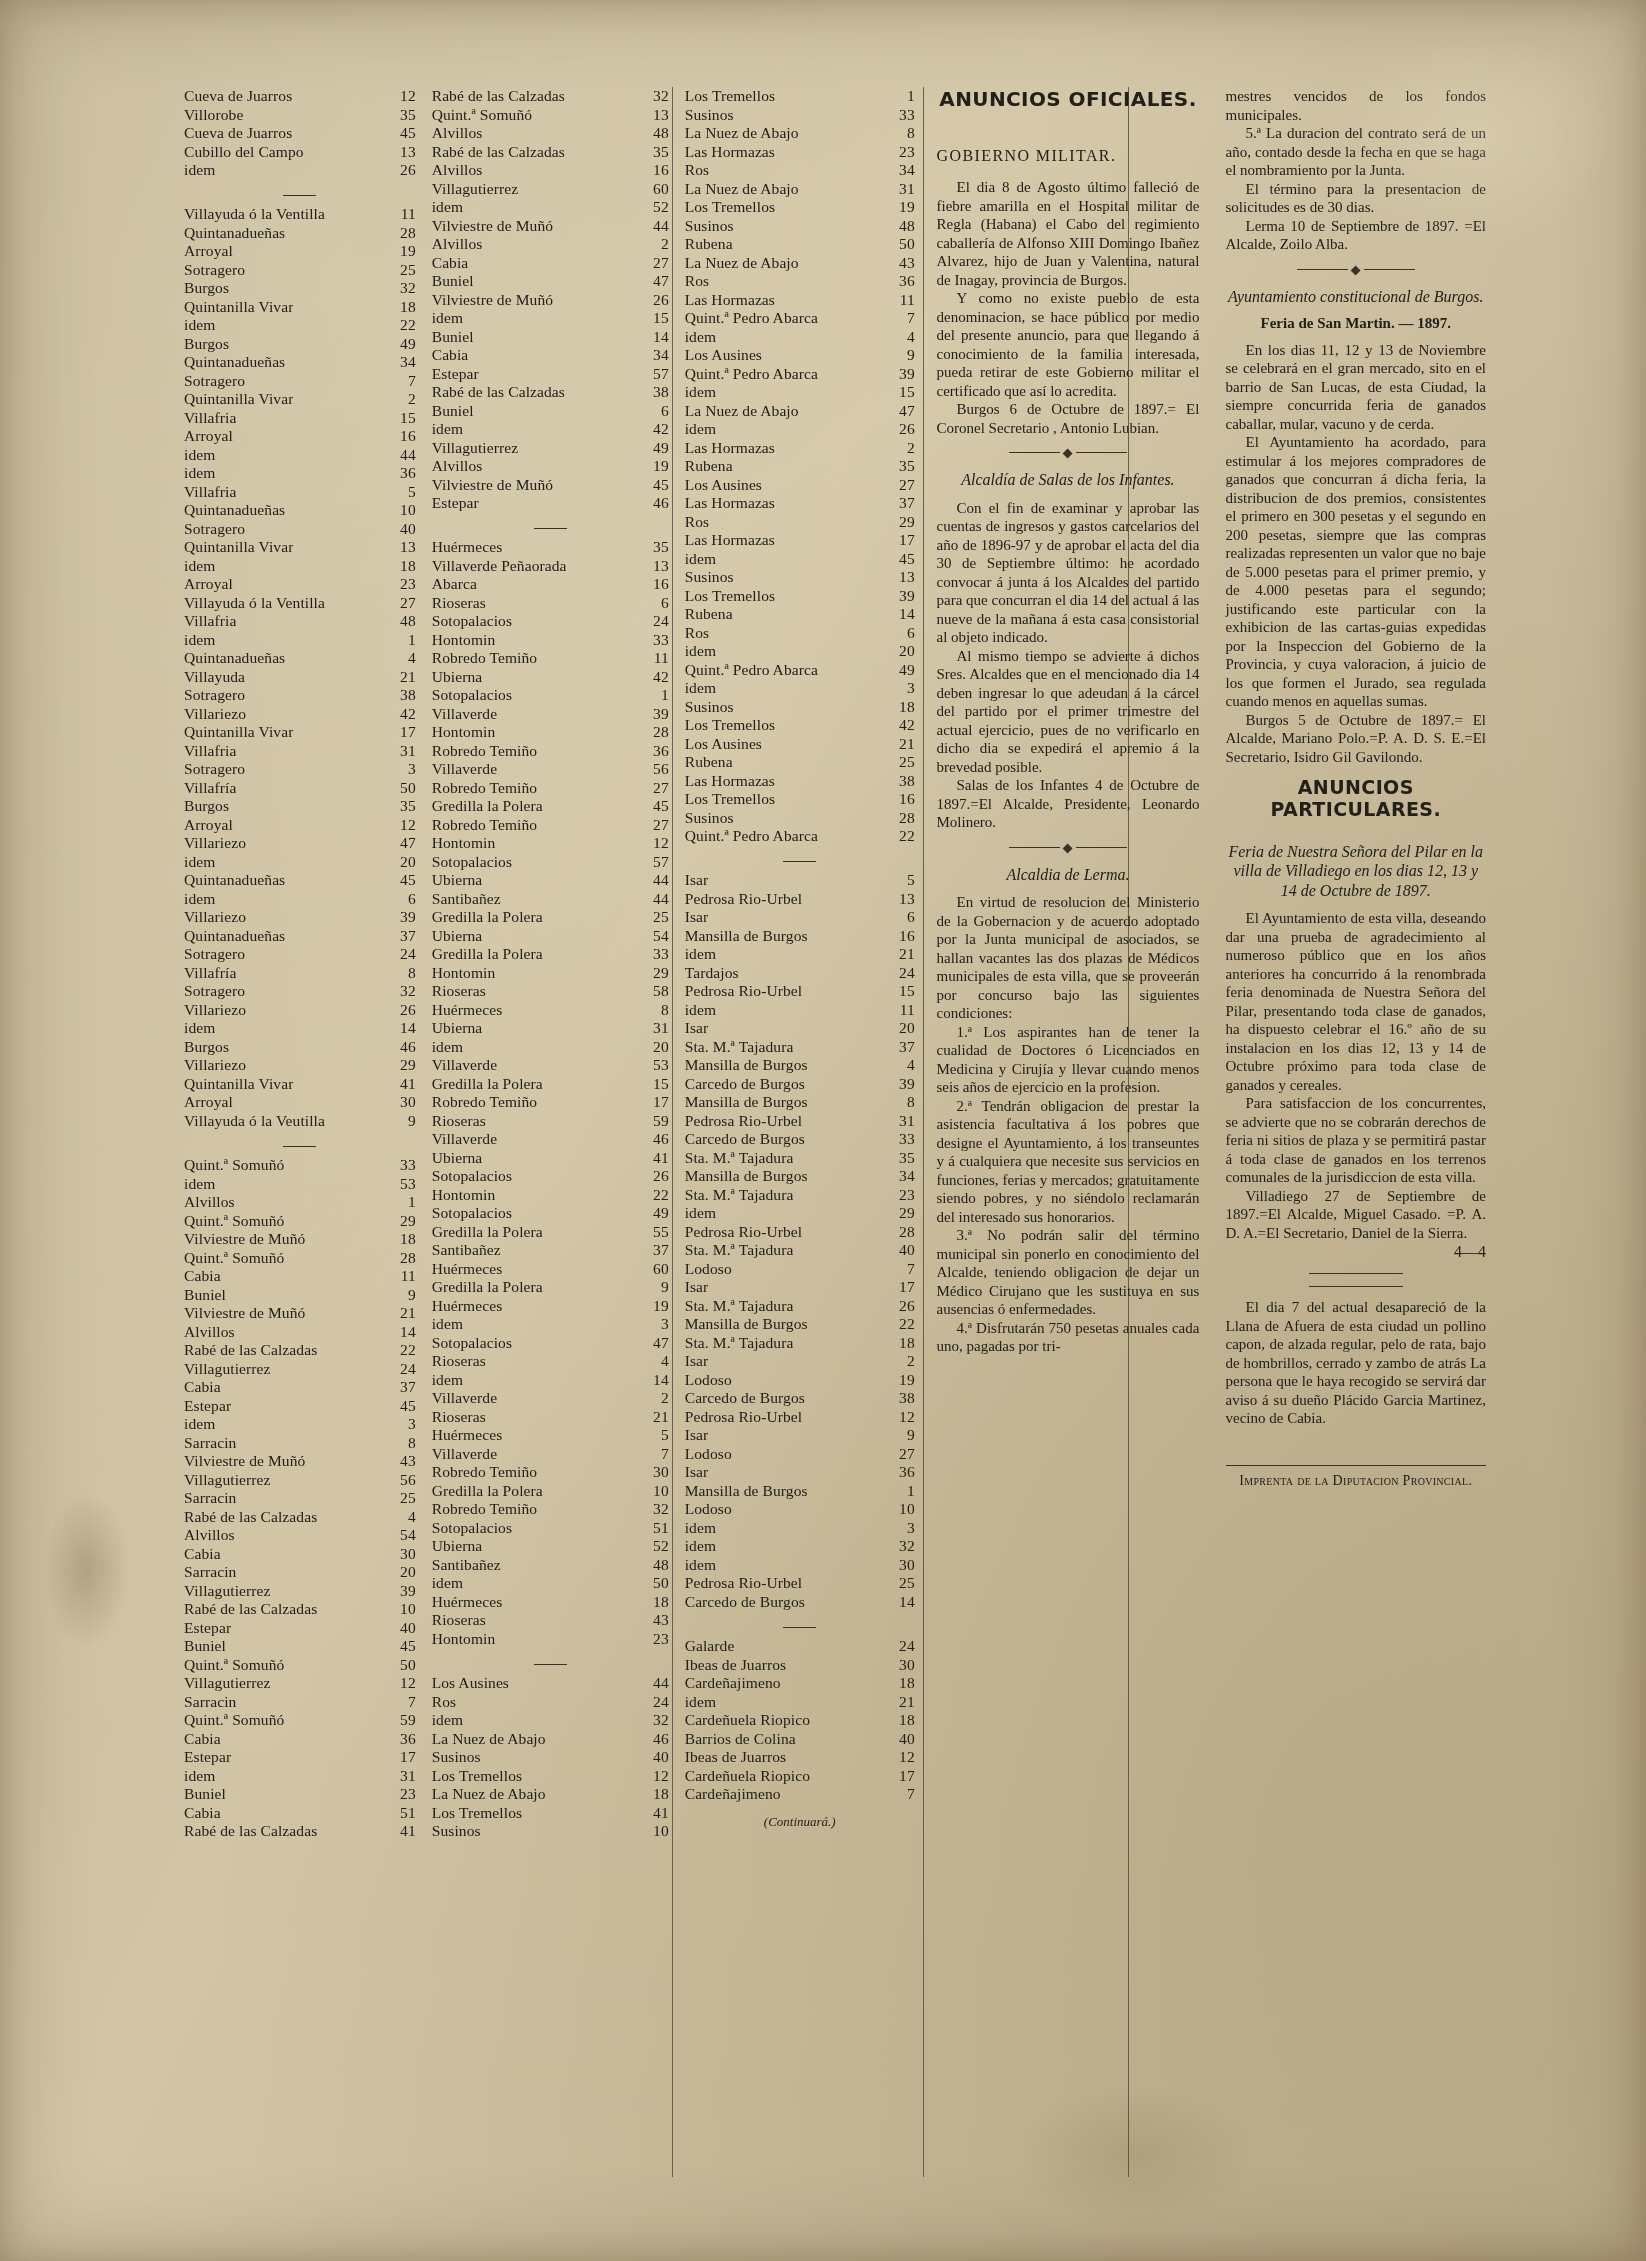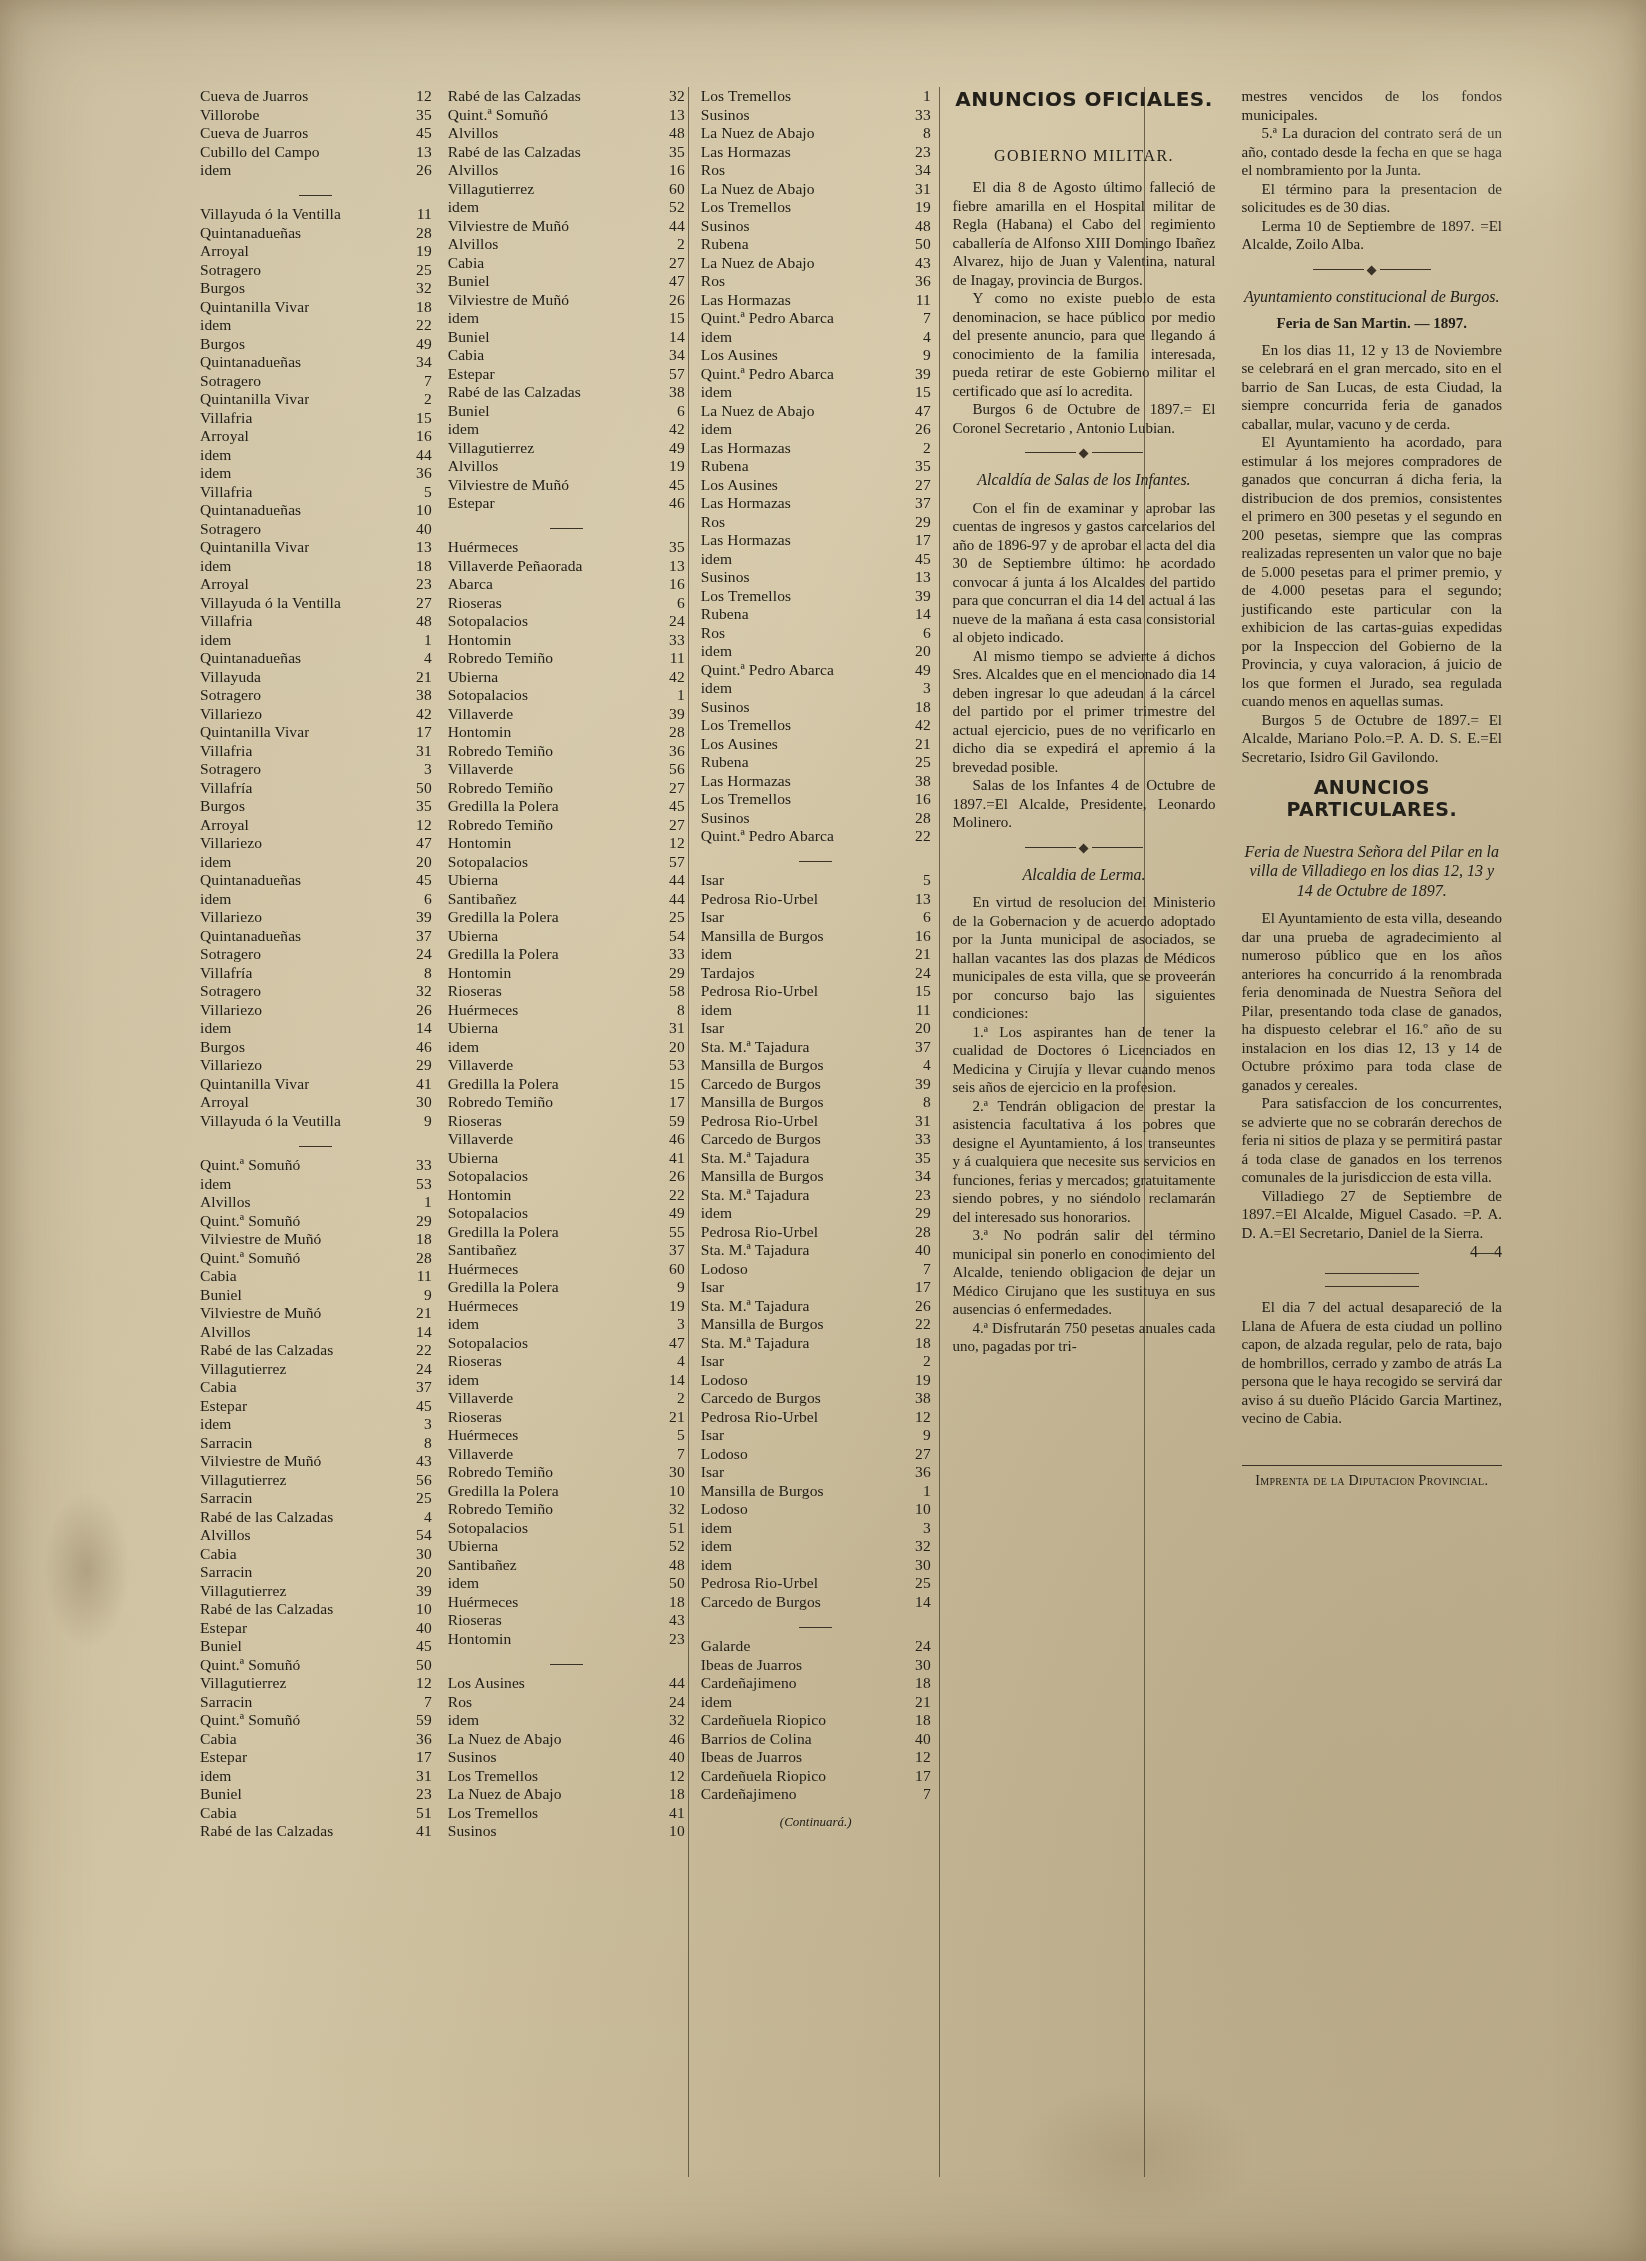--- a/index.html
+++ b/index.html
@@ -21,21 +21,21 @@
     color: #23201a;
   }
   .paper-edge {
     position: absolute;
     inset: 0;
     box-shadow: inset 0 0 87px rgba(80,60,30,0.32), inset 0 0 29px rgba(70,50,20,0.2);
     pointer-events: none;
   }
   .content {
     position: absolute;
-    left: 200px;
+    left: 184px;
     top: 87px;
     width: 1302px;
     height: 2090px;
     display: flex;
     gap: 0;
   }
   
   .col {
     position: relative;
     box-sizing: border-box;
@@ -85,21 +85,21 @@
     font-weight: bold;
     font-size: 20px;
     text-align: center;
     letter-spacing: 0.4px;
     margin: 0 0 4.3px 0;
   }
   .sec-title.small {
     font-size: 19px;
   }
   .sub-title {
-    text-align: center;
+    text-align: left;
     font-size: 16px;
     letter-spacing: 1.4px;
     margin: 17.4px 0 13px 0;
     font-variant: small-caps;
     font-weight: normal;
   }
   .ital-head {
     text-align: center;
     font-style: italic;
     font-size: 16px;

